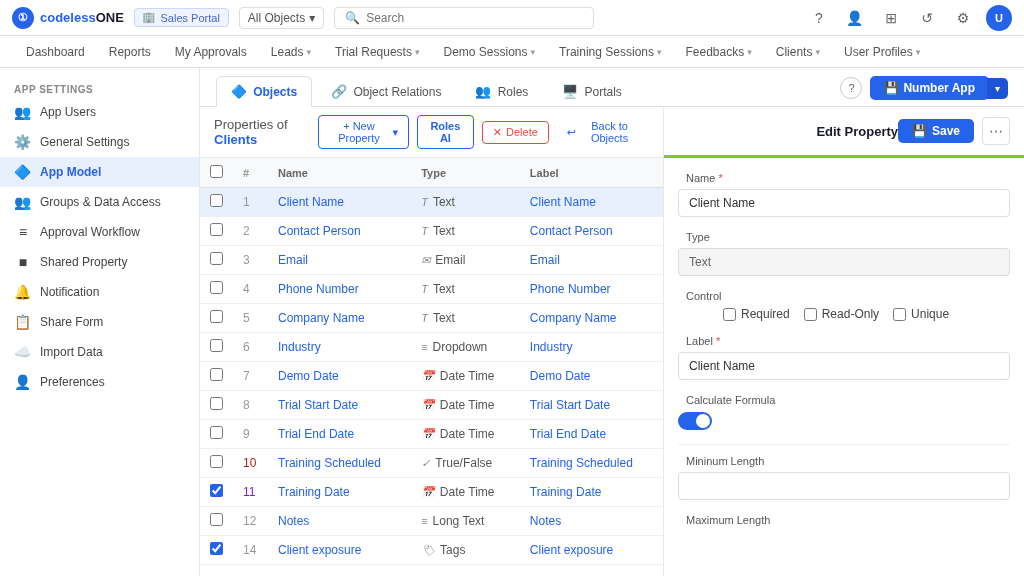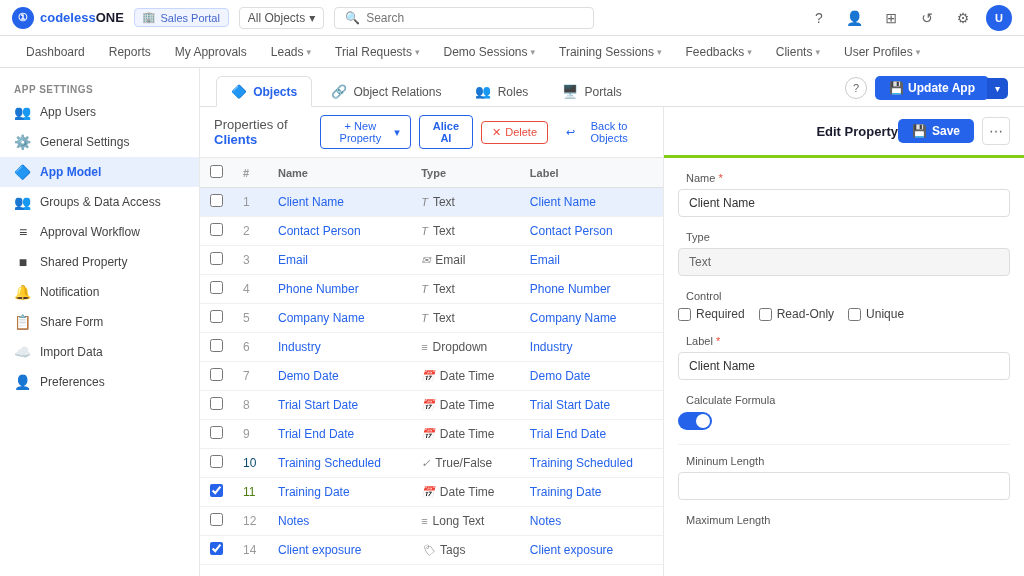--- a/index.html
+++ b/index.html
@@ -83,21 +83,21 @@
     .edit-title { font-size: 13px; font-weight: 700; color: #1a1a2e; }
     .edit-header-right { display: flex; align-items: center; gap: 8px; }
     .save-btn { background: #2563eb; color: #fff; border: none; padding: 5px 14px; border-radius: 5px; font-size: 12px; font-weight: 600; cursor: pointer; display: flex; align-items: center; gap: 5px; }
     .more-btn { width: 28px; height: 28px; display: flex; align-items: center; justify-content: center; border: 1px solid #ddd; border-radius: 4px; cursor: pointer; color: #666; font-size: 14px; }
     .edit-body { flex: 1; overflow-y: auto; padding: 14px; }
     .field-group { margin-bottom: 14px; }
     .field-label { font-size: 11px; font-weight: 400; color: #555; margin-bottom: 5px; margin-left: 8px; }
     .required-star { color: #e74c3c; }
     .field-input { width: 100%; border: 1px solid #ddd; border-radius: 4px; padding: 6px 10px; font-size: 12px; color: #333; outline: none; background: #fff; }
     .field-input.readonly { background: #f5f5f5; color: #666; }
-    .control-group { display: flex; align-items: center; gap: 14px; flex-wrap: wrap; }
+    .control-group { display: flex; align-items: center; gap: 14px; flex-wrap: wrap; margin-left: 45px; }
     .checkbox-item { display: flex; align-items: center; gap: 5px; font-size: 12px; color: #444; }
     .toggle-container { display: flex; align-items: center; margin-top: 6px; }
     .toggle { width: 34px; height: 18px; background: #2563eb; border-radius: 9px; position: relative; cursor: pointer; }
     .toggle::after { content: ''; position: absolute; width: 14px; height: 14px; background: #fff; border-radius: 50%; top: 2px; left: 2px; transition: left 0.2s; }
     .toggle.on::after { left: 18px; }
     .section-divider { border: none; border-top: 1px solid #f0f0f0; margin: 10px 0; }
   </style>
 </head>
 <body>
 
@@ -234,41 +234,41 @@
         <div class="tab">
           <span class="tab-icon">🖥️</span>
           <span>Portals</span>
         </div>
       </div>
       <div class="tabs-right">
         <div class="help-btn">?</div>
         <div style="display:flex;align-items:center;">
           <button class="update-btn">
             <span>💾</span>
-            <span>Update App</span>
+            <span>Number App</span>
           </button>
           <div class="update-btn-arrow">▾</div>
         </div>
       </div>
     </div>
 
     <div class="properties-area">
 
       <div class="table-panel">
         <div class="prop-header">
           <span class="prop-title">
             <span>Properties of</span>
             <a>Clients</a>
           </span>
           <button class="new-prop-btn">
             <span>+ New Property</span>
             <span>▾</span>
           </button>
           <button class="alice-btn">
-            <span>Alice AI</span>
+            <span>Roles AI</span>
           </button>
           <button class="delete-btn">
             <span>✕</span>
             <span>Delete</span>
           </button>
           <button class="back-btn">
             <span>↩</span>
             <span>Back to Objects</span>
           </button>
         </div>
@@ -388,33 +388,33 @@
       <td>
         <span class="type-cell">
           <span class="type-icon" style="font-size:11px;color:#888;font-style:italic;">📅</span>
           <span>Date Time</span>
         </span>
       </td>
       <td><a class="label-link" style="color:#2563eb;cursor:pointer;text-decoration:none;">Trial End Date</a></td>
     </tr>
                 <tr>
       <td class="cb-col"><input type="checkbox" style=""></td>
-      <td class="num-col" style="color:#0c4a6e">10</td>
+      <td class="num-col" style="color:#b91c1c">10</td>
       <td><a class="name-link" style="color:#2563eb;cursor:pointer;text-decoration:none;">Training Scheduled</a></td>
       <td>
         <span class="type-cell">
           <span class="type-icon" style="font-size:11px;color:#888;font-style:italic;">✓</span>
           <span>True/False</span>
         </span>
       </td>
       <td><a class="label-link" style="color:#2563eb;cursor:pointer;text-decoration:none;">Training Scheduled</a></td>
     </tr>
                 <tr>
       <td class="cb-col"><input type="checkbox" checked="" style=""></td>
-      <td class="num-col" style="color:#4d7c0f">11</td>
+      <td class="num-col" style="color:#6d28d9">11</td>
       <td><a class="name-link" style="color:#2563eb;cursor:pointer;text-decoration:none;">Training Date</a></td>
       <td>
         <span class="type-cell">
           <span class="type-icon" style="font-size:11px;color:#888;font-style:italic;">📅</span>
           <span>Date Time</span>
         </span>
       </td>
       <td><a class="label-link" style="color:#2563eb;cursor:pointer;text-decoration:none;">Training Date</a></td>
     </tr>
                 <tr>

